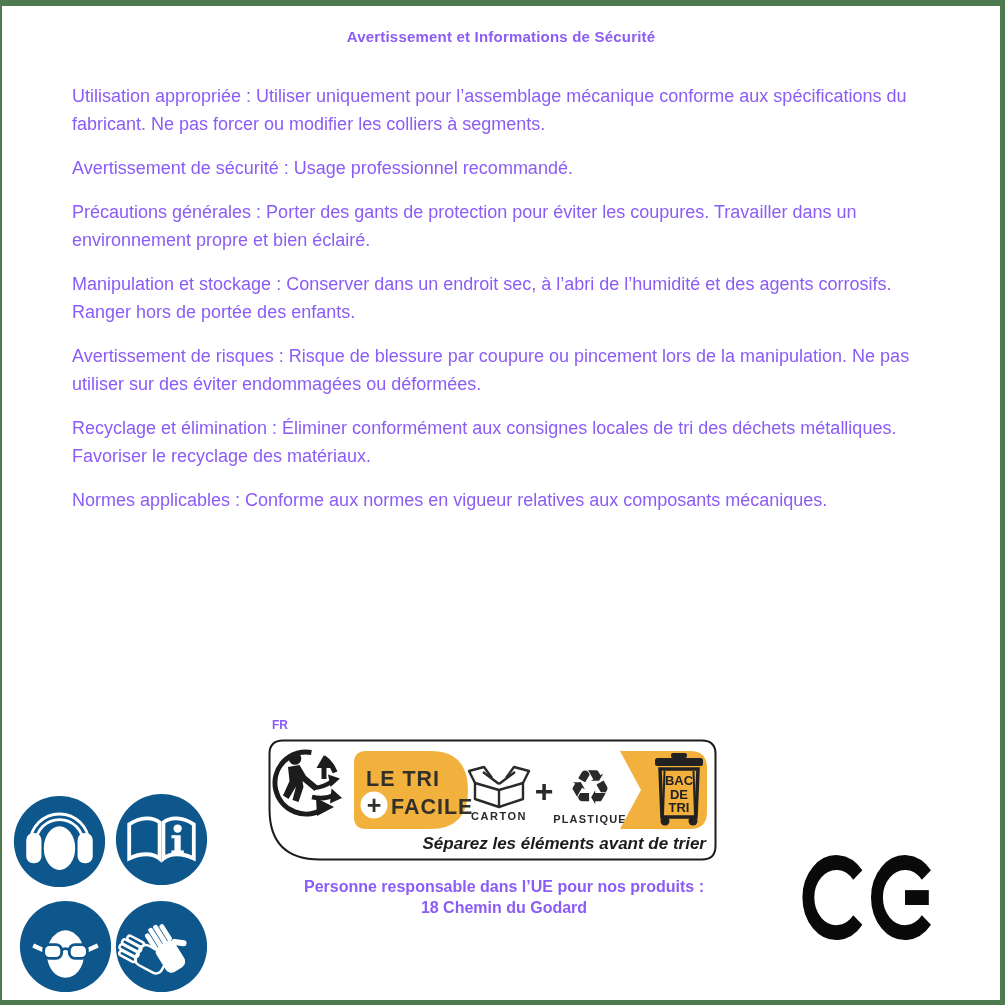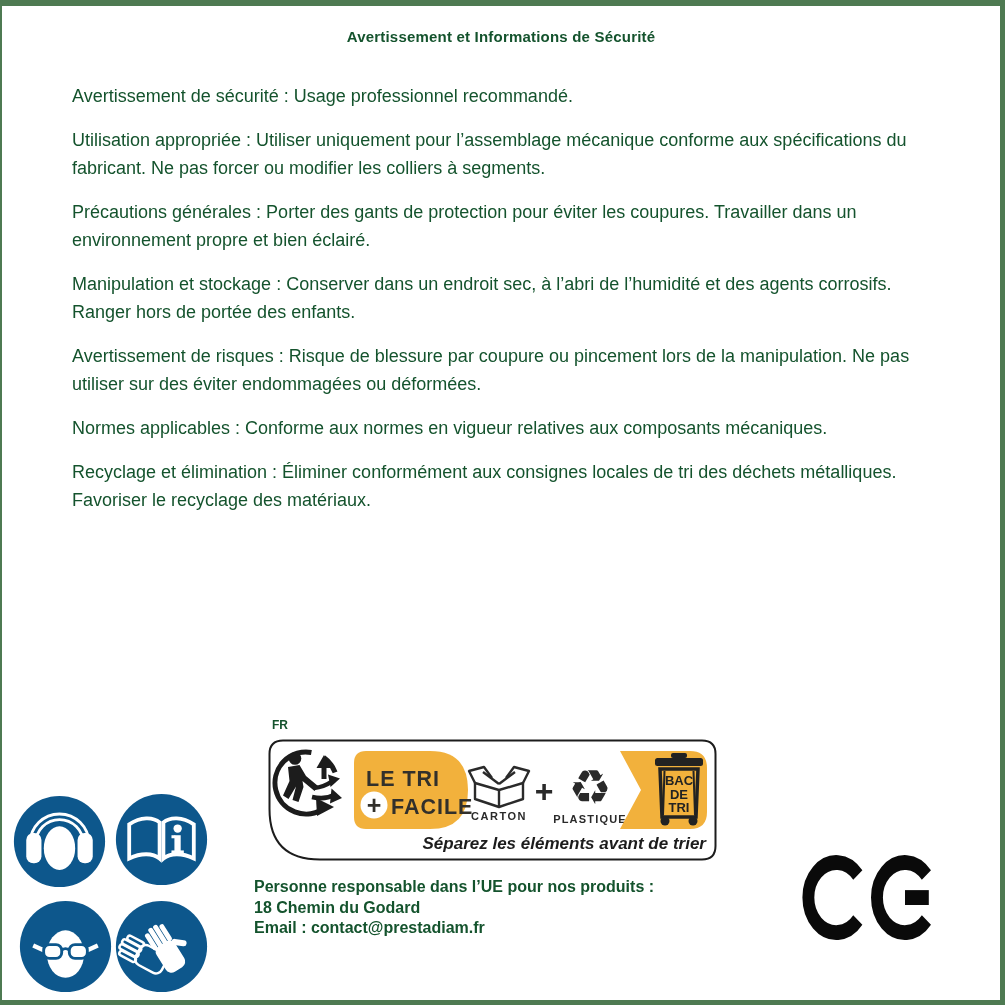--- a/index.html
+++ b/index.html
@@ -1,55 +1,55 @@
 <!DOCTYPE html>
 <html><head>
 <meta charset="utf-8">
 <style>
   html,body{margin:0;padding:0;background:#fff;}
   .page{
     position:relative;width:1005px;height:1005px;box-sizing:border-box;
     background:#fff;border-style:solid;border-color:#4e7a52;
     border-width:6px 5px 5px 2px;overflow:hidden;
-    font-family:"Liberation Sans",sans-serif;color:#14532d;
+    font-family:"Liberation Sans",sans-serif;color:#8b5cf6;
   }
   .doc-title{
     position:absolute;top:22px;left:0;right:0;text-align:center;
     font-size:15px;font-weight:bold;letter-spacing:.2px;
   }
   .paragraphs{
     position:absolute;top:76px;left:70px;width:862px;
     font-size:18px;line-height:28px;
   }
   .paragraphs p{margin:0 0 16px 0;}
   .ppe-icon{position:absolute;width:95px;height:95px;}
   .fr-label{position:absolute;left:270px;top:712px;font-size:12px;font-weight:bold;}
   .infotri{position:absolute;left:266px;top:733px;}
   .infotri text{font-family:"Liberation Sans",sans-serif;}
   .contact{
-    position:absolute;left:252px;top:871px;width:500px;
+    position:absolute;left:252px;top:871px;width:500px;text-align:center;
     font-size:16px;font-weight:bold;line-height:20.5px;
   }
   .ce-mark{position:absolute;left:798px;top:846px;}
 </style>
 </head>
 <body>
 
 <div class="page">
 
   <div class="doc-title">Avertissement et Informations de Sécurité</div>
 
   <div class="paragraphs">
+    <p>Utilisation appropriée : Utiliser uniquement pour l’assemblage mécanique conforme aux spécifications du fabricant. Ne pas forcer ou modifier les colliers à segments.</p>
     <p>Avertissement de sécurité : Usage professionnel recommandé.</p>
-    <p>Utilisation appropriée : Utiliser uniquement pour l’assemblage mécanique conforme aux spécifications du fabricant. Ne pas forcer ou modifier les colliers à segments.</p>
     <p>Précautions générales : Porter des gants de protection pour éviter les coupures. Travailler dans un environnement propre et bien éclairé.</p>
     <p>Manipulation et stockage : Conserver dans un endroit sec, à l’abri de l’humidité et des agents corrosifs. Ranger hors de portée des enfants.</p>
     <p>Avertissement de risques : Risque de blessure par coupure ou pincement lors de la manipulation. Ne pas utiliser sur des éviter endommagées ou déformées.</p>
+    <p>Recyclage et élimination : Éliminer conformément aux consignes locales de tri des déchets métalliques. Favoriser le recyclage des matériaux.</p>
     <p>Normes applicables : Conforme aux normes en vigueur relatives aux composants mécaniques.</p>
-    <p>Recyclage et élimination : Éliminer conformément aux consignes locales de tri des déchets métalliques. Favoriser le recyclage des matériaux.</p>
   </div>
 
   <svg class="ppe-icon" style="left:10px;top:788px" viewBox="0 0 100 100">
     <circle cx="50" cy="50" r="48" fill="#0d578c"></circle>
     <path d="M22 52 A 28 28 0 0 1 78 52" fill="none" stroke="#fff" stroke-width="9"></path>
     <path d="M22 52 A 28 28 0 0 1 78 52" fill="none" stroke="#0d578c" stroke-width="3"></path>
     <ellipse cx="50" cy="57" rx="16.5" ry="23" fill="#fff"></ellipse>
     <rect x="15" y="41" width="16" height="32" rx="7.5" fill="#fff"></rect>
     <rect x="69" y="41" width="16" height="32" rx="7.5" fill="#fff"></rect>
   </svg>
@@ -143,21 +143,20 @@
       <text x="411" y="59.5" font-size="13" font-weight="bold" text-anchor="middle" fill="#222">DE</text>
       <text x="411" y="73" font-size="13" font-weight="bold" text-anchor="middle" fill="#222">TRI</text>
     </g>
 
     <text x="438" y="110" font-size="17" font-style="italic" font-weight="bold" text-anchor="end" fill="#1c1c1c">Séparez les éléments avant de trier</text>
   </svg>
 
   <div class="contact">
     <div>Personne responsable dans l’UE pour nos produits :</div>
     <div>18 Chemin du Godard</div>
-    <div>Email : contact@prestadiam.fr</div>
   </div>
 
   <svg class="ce-mark" width="140" height="92" viewBox="0 0 200 105" preserveAspectRatio="none">
     <path d="M 82.6 26.3 A 40 40 0 1 0 82.6 77.7" fill="none" stroke="#0a0a0a" stroke-width="17"></path>
     <path d="M 180.6 26.3 A 40 40 0 1 0 180.6 77.7" fill="none" stroke="#0a0a0a" stroke-width="17"></path>
     <path d="M 150 52 H 184" fill="none" stroke="#0a0a0a" stroke-width="17"></path>
   </svg>
 
 </div>
 

